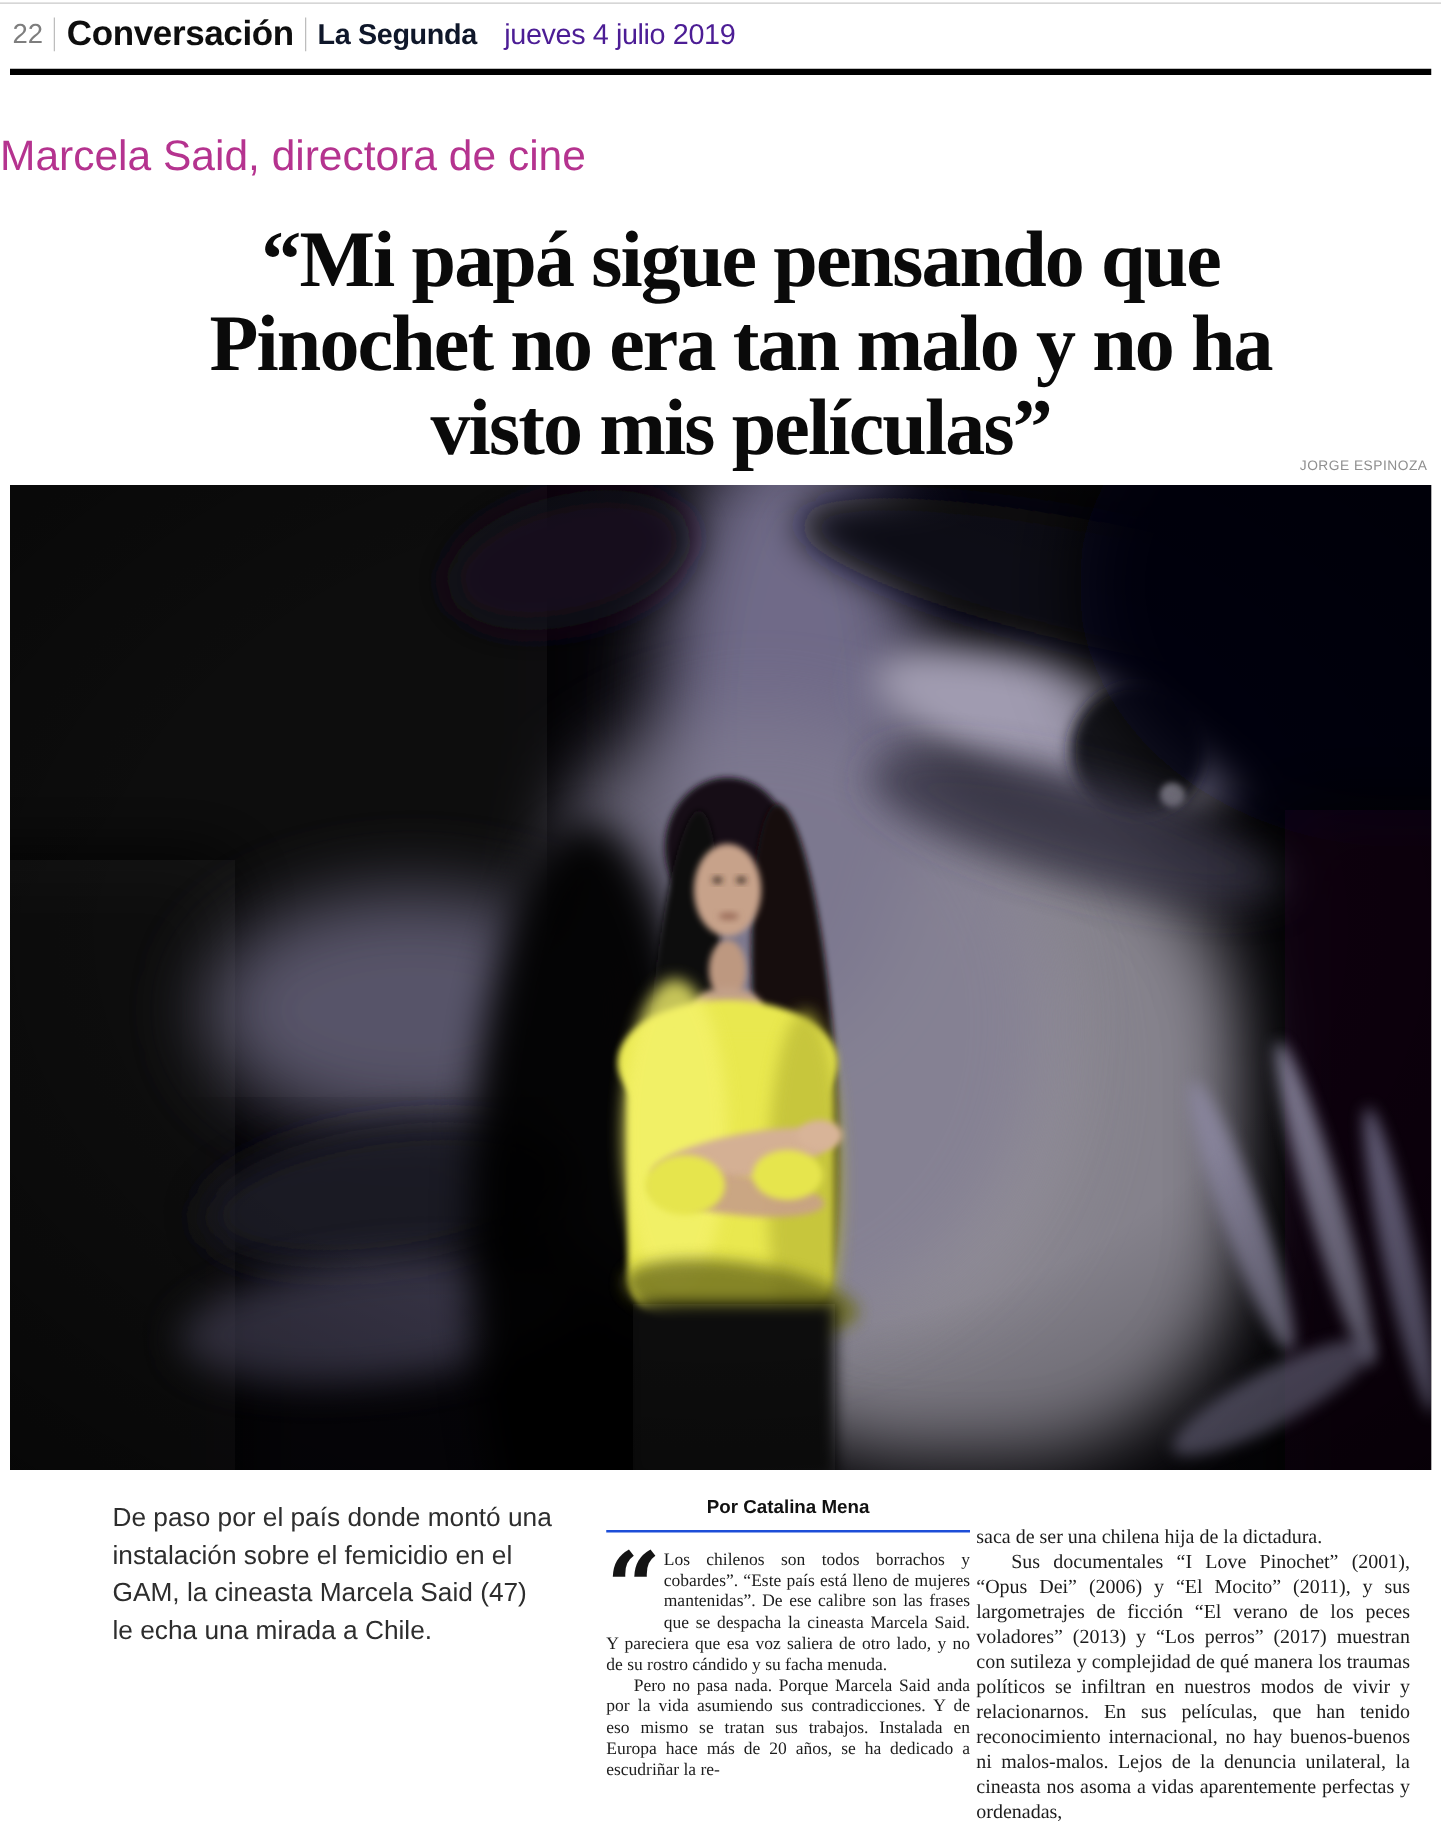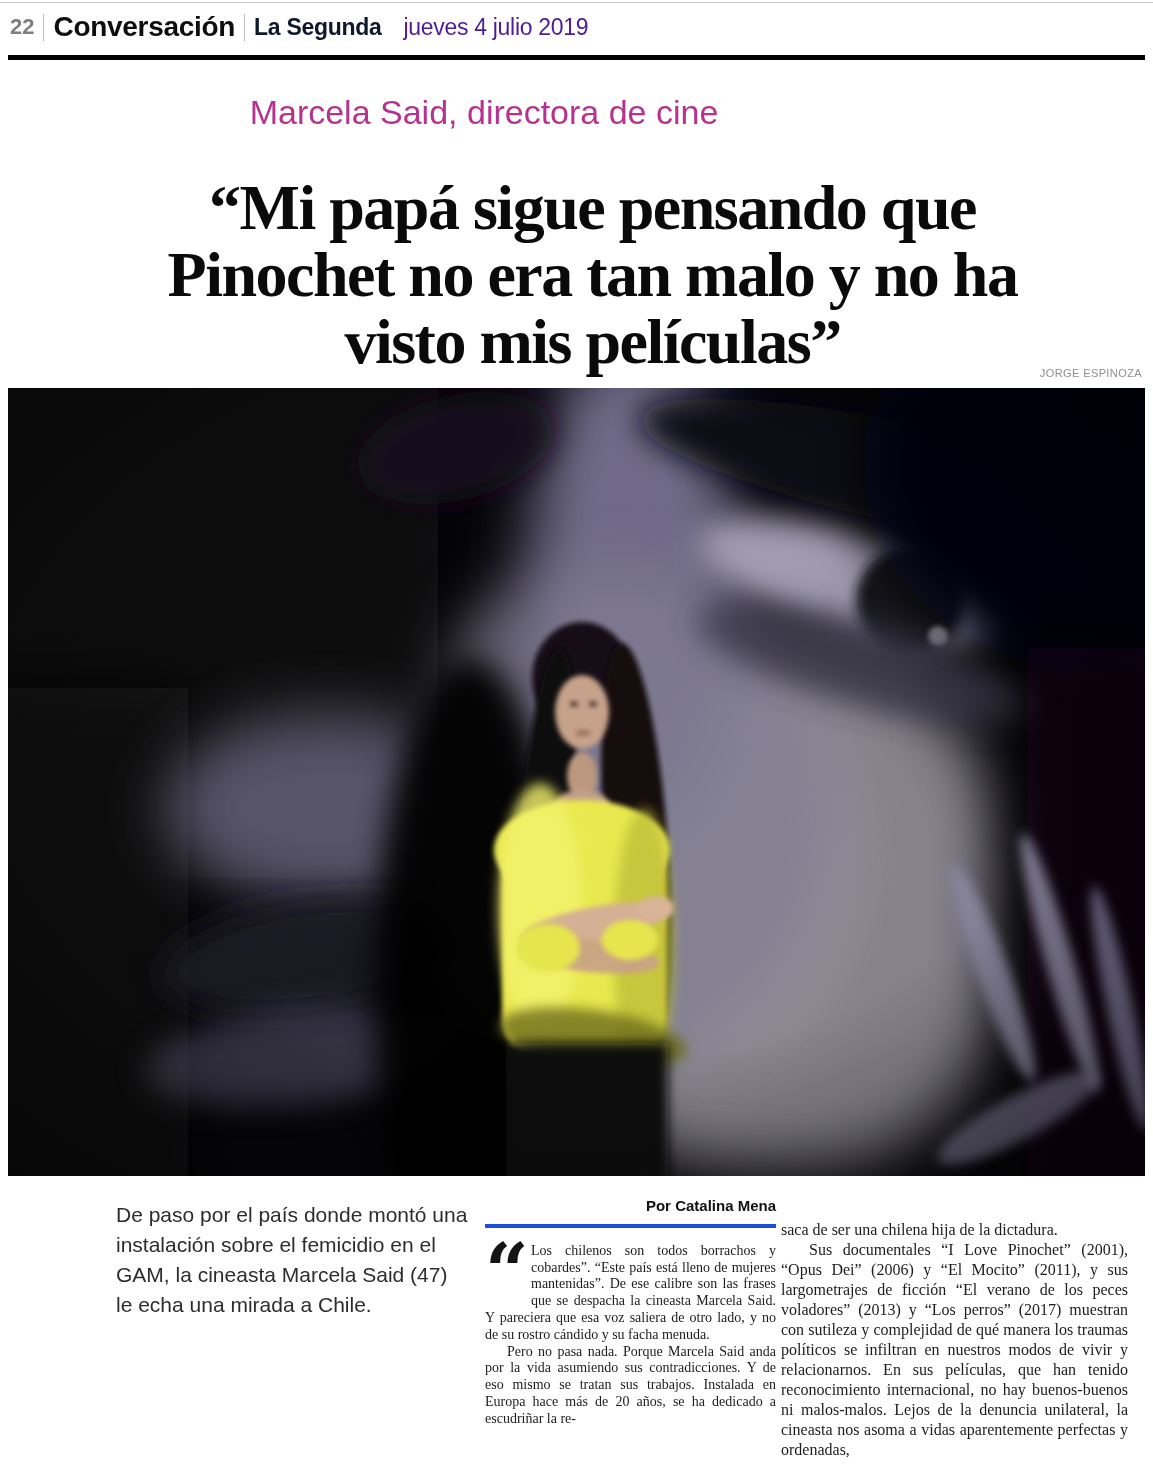--- a/index.html
+++ b/index.html
@@ -2,53 +2,53 @@
 <html lang="es"><head>
 <meta charset="utf-8">
 <style>
   html,body{margin:0;padding:0;background:#ffffff;}
   body{width:1153px;height:1465px;position:relative;overflow:hidden;
        font-family:"Liberation Sans",sans-serif;-webkit-font-smoothing:antialiased;}
 
   
   .top-hairline{position:absolute;top:2px;left:0;width:1153px;height:1px;background:#c9c9c9;}
   .masthead{position:absolute;top:11px;left:10px;right:8px;display:flex;align-items:center;}
-  .page-num{color:#7e7e7e;font-weight:bold;font-size:22px;}
+  .page-num{color:#7e7e7e;font-weight:normal;font-size:22px;}
   .mast-div{width:1px;height:27px;background:#bdbdbd;margin:0 9px;}
   .section-name{color:#0e0e0e;font-weight:bold;font-size:28px;letter-spacing:-0.3px;}
   .paper-name{color:#0f172a;font-weight:bold;font-size:23px;letter-spacing:-0.3px;}
   .issue-date{color:#4c1d95;font-size:23px;margin-left:22px;letter-spacing:-0.3px;}
   .black-rule{position:absolute;top:55px;left:8px;width:1137px;height:5px;background:#000;}
 
   
-  .kicker{position:absolute;top:93px;left:0;width:968px;text-align:center;
+  .kicker{position:absolute;top:106px;left:0;width:968px;
           color:#b5338f;font-size:34px;font-weight:400;}
   .headline{position:absolute;top:158px;left:0;width:1153px;text-align:center;
             font-family:"Liberation Serif",serif;font-weight:700;color:#0a0a0a;
             font-size:64px;line-height:67px;letter-spacing:-1.5px;}
   .headline span{display:block;}
 
   
   .photo-credit{position:absolute;top:367px;right:11px;font-size:11px;color:#8f8f8f;
                 letter-spacing:.4px;}
   .photo-frame{position:absolute;top:388px;left:8px;width:1137px;height:788px;
                background:#060509;overflow:hidden;}
   .photo-frame svg{display:block;}
 
   
-  .intro{position:absolute;top:1200px;left:116px;width:352px;
+  .intro{position:absolute;top:1200px;left:90px;width:352px;
          font-size:21px;line-height:30px;color:#2d2d2d;}
 
   .col{position:absolute;top:1198px;font-family:"Liberation Serif",serif;color:#1c1c1c;
        text-align:justify;}
   .col-mid{left:485px;width:291px;font-size:14px;line-height:16.8px;}
   .col-right{left:781px;width:347px;font-size:16px;line-height:20px;hyphens:auto;margin-top:22px;}
 
   .byline{font-family:"Liberation Sans",sans-serif;font-size:15px;font-weight:bold;
-          color:#111;text-align:right;padding-bottom:9px;border-bottom:4px solid #1d4ed8;
+          color:#111;text-align:center;padding-bottom:9px;border-bottom:2px solid #1d4ed8;
           margin:0 0 15px 0;}
   .col p{margin:0;}
   .indent-mid{text-indent:22px;}
   .indent-right{text-indent:28px;}
   .open-quote{float:left;width:46px;height:64px;font-family:"DejaVu Serif",serif;
               font-weight:bold;font-size:76px;line-height:58px;color:#141414;
               letter-spacing:-4px;}
 </style>
 </head>
 <body>

